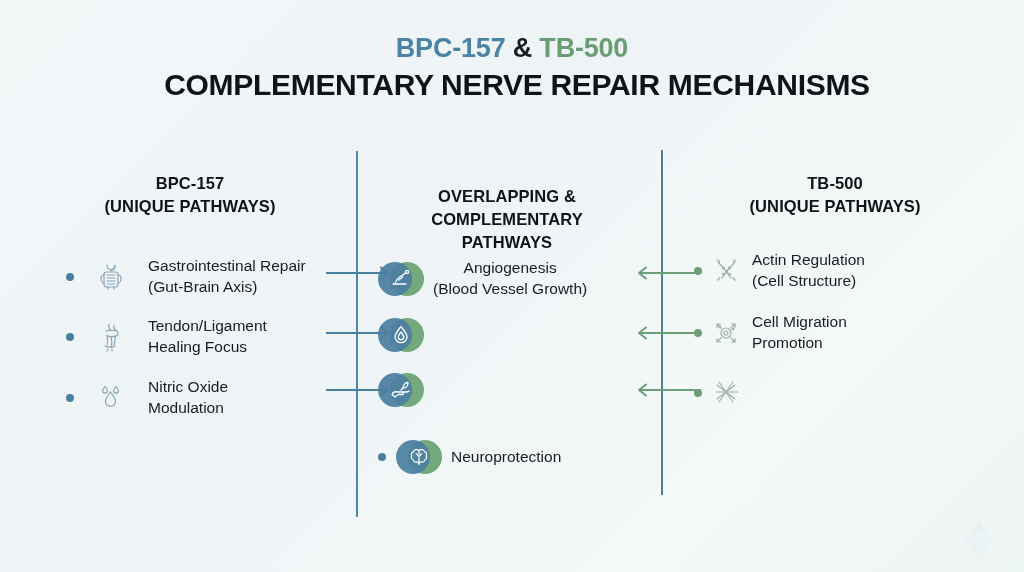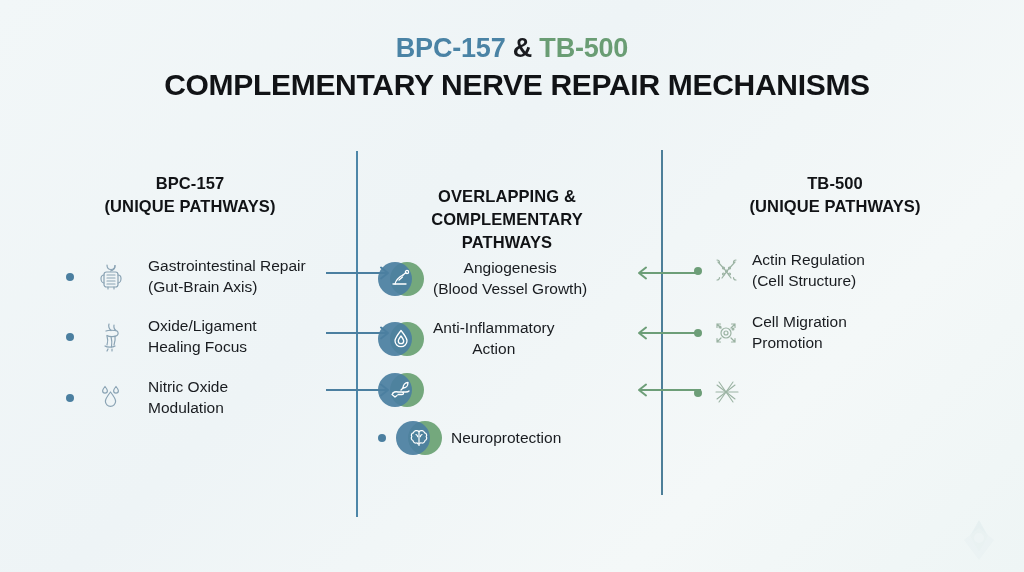--- a/index.html
+++ b/index.html
@@ -223,21 +223,21 @@
       <path d="M12 2c-1 3 .5 5 2 6.5"></path>
       <path d="M17 3c-.5 3 .5 4.5 2 5.5"></path>
       <path d="M9 9c2-1 9-1 11 0c1.5 1 1.5 3.5 0 4.5c-2 1.5-8 1.5-10 0"></path>
       <path d="M10 14c1 3 1 6 0 9"></path>
       <path d="M14 14.5c1 3.5 1 7 .5 10.5"></path>
       <path d="M18 14c.5 3 0 6-1 9"></path>
       <path d="M8 24c2 1.5 8 1.5 10 0"></path>
       <path d="M11 27l-1 2M15 27l0 2"></path>
     </svg>
   </span>
-  <span class="row-label">Oxide/Ligament
+  <span class="row-label">Tendon/Ligament
 Healing Focus</span>
 </div>
 
 <div class="row row-left" style="top:377px">
   <span class="bullet blue"></span>
   <span class="row-icon">
     <svg width="28" height="30" viewBox="0 0 28 30" fill="none" stroke="#8aa3b4" stroke-width="1.2" stroke-linecap="round" stroke-linejoin="round">
       <path d="M8 3.5c1.6 2 2.4 3.1 2.4 4.2a2.4 2.4 0 0 1-4.8 0c0-1.1.8-2.2 2.4-4.2z"></path>
       <path d="M19 3.5c1.6 2 2.4 3.1 2.4 4.2a2.4 2.4 0 0 1-4.8 0c0-1.1.8-2.2 2.4-4.2z"></path>
       <path d="M13.5 9c3.4 4.4 5.1 6.8 5.1 9.2a5.1 5.1 0 0 1-10.2 0c0-2.4 1.7-4.8 5.1-9.2z"></path>
@@ -282,41 +282,39 @@
   <span class="venn">
     <span class="c-green"></span>
     <span class="c-blue"></span>
     <span class="glyph">
       <svg width="22" height="22" viewBox="0 0 22 22" fill="none" stroke="#ffffff" stroke-width="1.3" stroke-linecap="round" stroke-linejoin="round">
         <path d="M11 2.5c4 5 6 7.5 6 10.2a6 6 0 0 1-12 0c0-2.7 2-5.2 6-10.2z"></path>
         <path d="M11 8c1.8 2.4 2.7 3.6 2.7 4.9a2.7 2.7 0 0 1-5.4 0C8.3 11.6 9.2 10.4 11 8z"></path>
       </svg>
     </span>
   </span>
-  <span class="row-label">Anti-Inflammatory
-Action</span>
 </div>
 
 <div class="row row-center" style="top:373px">
   <span class="venn">
     <span class="c-green"></span>
     <span class="c-blue"></span>
     <span class="glyph">
       <svg width="22" height="22" viewBox="0 0 22 22" fill="none" stroke="#ffffff" stroke-width="1.3" stroke-linecap="round" stroke-linejoin="round">
         <path d="M3 14c1.5-1.5 3-1.5 5-1h4c1 0 1.5.5 1.5 1.2S13 15.5 12 15.5H8"></path>
         <path d="M3 14l-1 1.5 3 2.5 2-1.5"></path>
         <path d="M13 13h3c2 0 3-1 3-1"></path>
         <path d="M13 9c0-3 2-5.5 5-5.5 0 3.2-2 5.5-5 5.5z"></path>
         <path d="M13 9l-2 2"></path>
       </svg>
     </span>
   </span>
 </div>
 
-<div class="row row-center" style="top:421px; left:378px;">
+<div class="row row-center" style="top:440px; left:378px;">
   <span class="center-bullet-slot">
     <span class="bullet blue"></span>
   </span>
   <span class="venn">
     <span class="c-green"></span>
     <span class="c-blue"></span>
     <span class="glyph">
       <svg width="22" height="22" viewBox="0 0 22 22" fill="none" stroke="#ffffff" stroke-width="1.2" stroke-linecap="round" stroke-linejoin="round">
         <path d="M11 4.5c-1.8-1.6-5-1-5.6 1.4-1.8.3-2.6 2.3-1.6 3.7-1 1.4-.5 3.4 1.2 3.9.2 2 2.3 3.1 4 2.3.6 1.5 2.6 1.6 3.3.2"></path>
         <path d="M11 4.5v11.5"></path>

